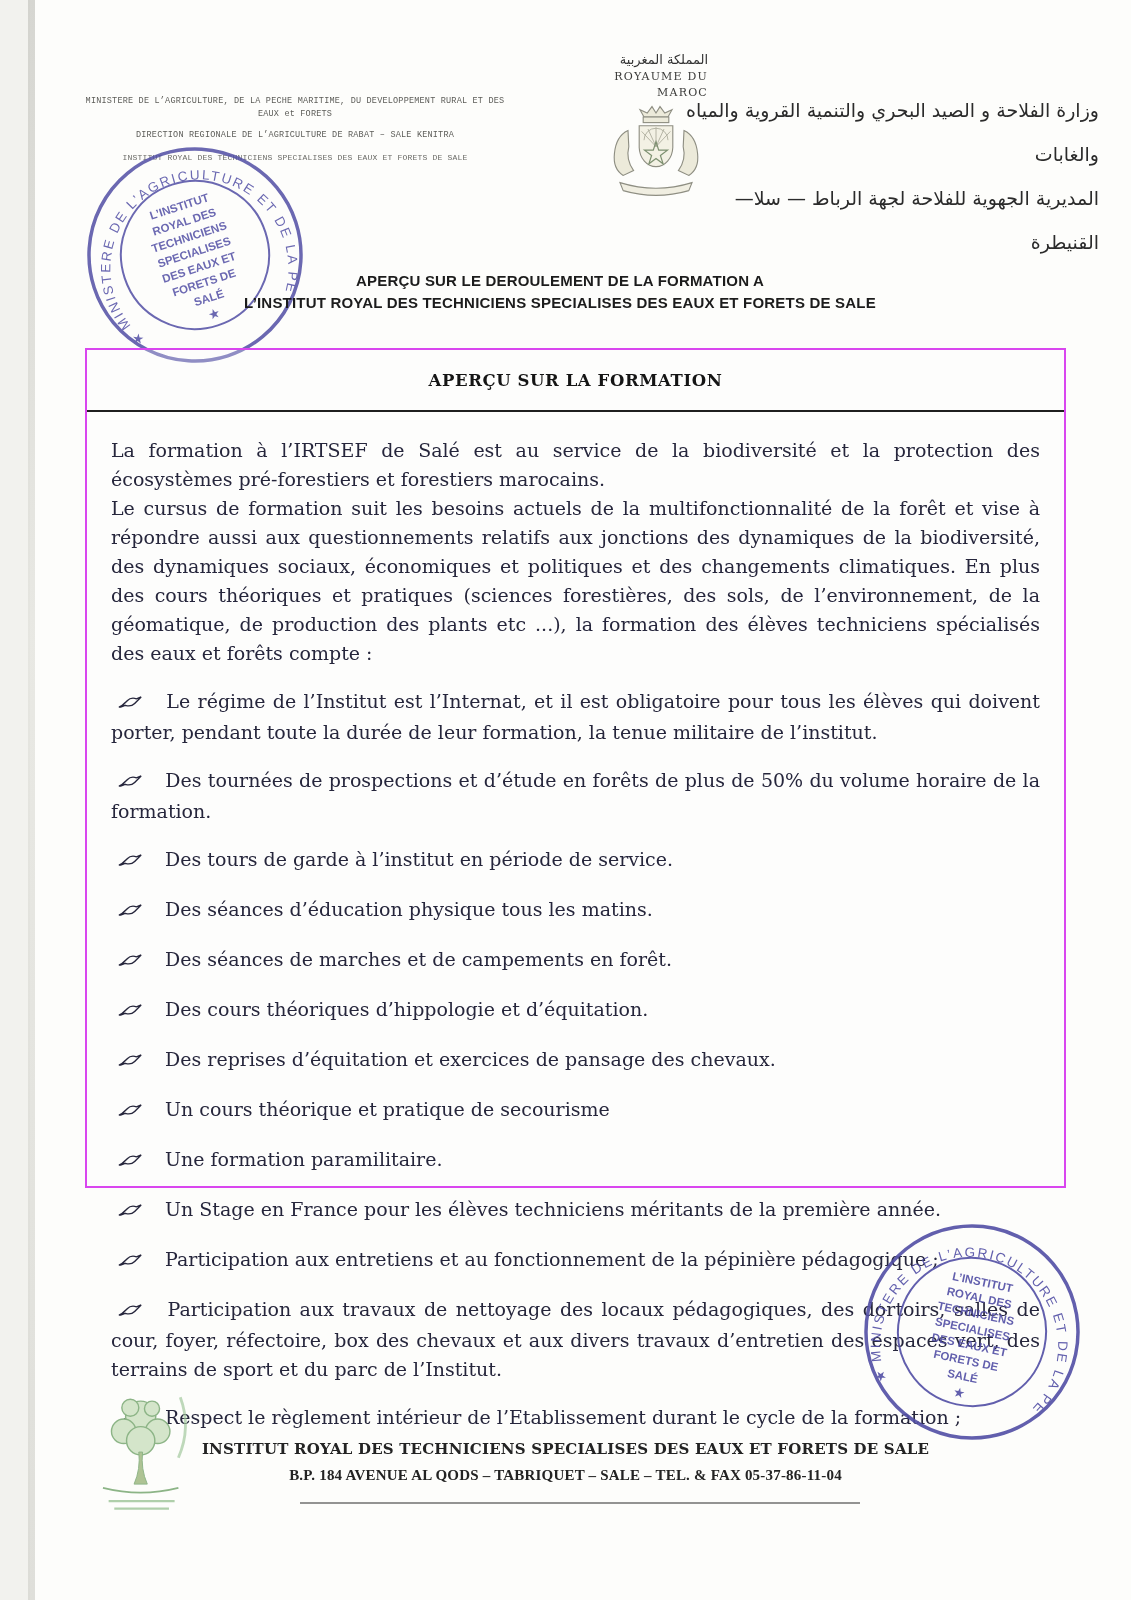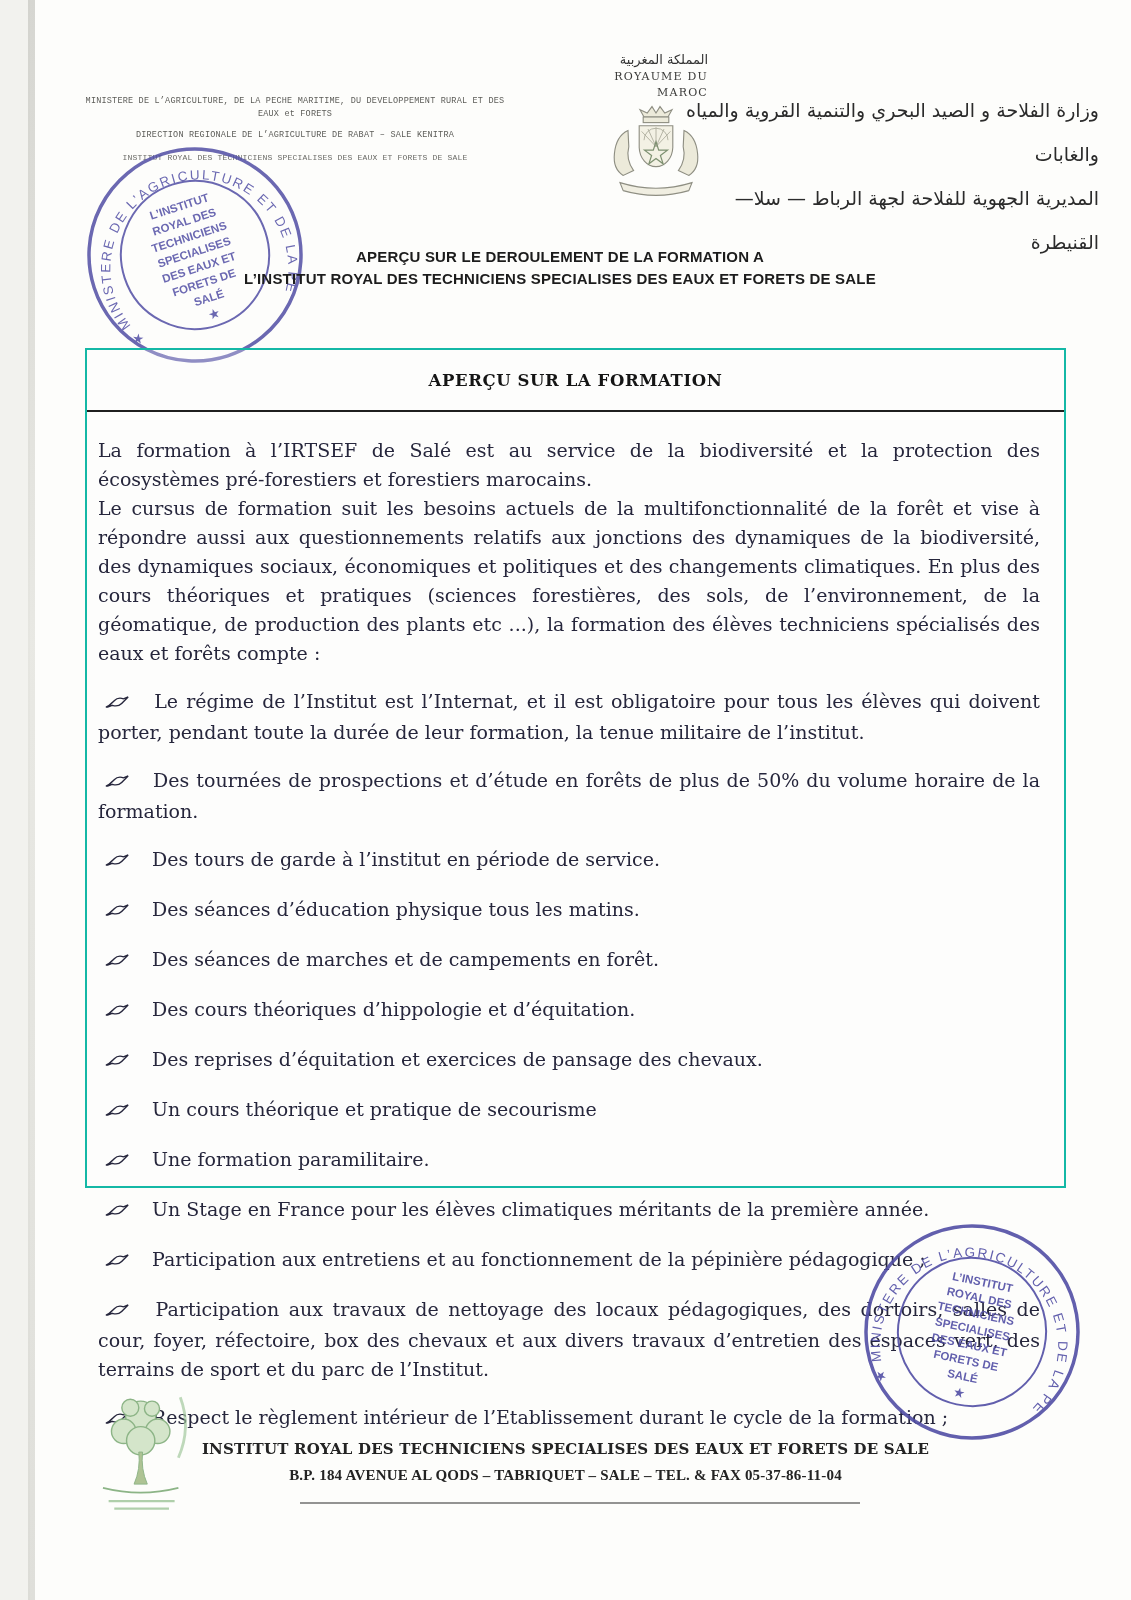--- a/index.html
+++ b/index.html
@@ -18,35 +18,35 @@
   .hdr-left .l3{margin-top:11px;}
   .hdr-left .l4{margin-top:13px;font-size:8px;color:#6a6a66;}
   .hdr-center{position:absolute;left:503px;top:52px;width:205px;text-align:right;}
   .hdr-center .ar{font-family:"DejaVu Sans",sans-serif;font-size:13px;color:#333;}
   .hdr-center .fr{font-family:"DejaVu Serif",serif;font-size:11px;letter-spacing:1.2px;color:#3a3a38;margin-top:3px;}
   .hdr-center .emblem{margin-top:6px;}
   .hdr-right{position:absolute;right:32px;top:88px;width:420px;direction:rtl;text-align:right;
     font-family:"DejaVu Sans",sans-serif;font-size:19px;line-height:44px;color:#2b2b2b;}
 
   
-  .doc-title{position:absolute;left:180px;top:246px;width:760px;text-align:center;
+  .doc-title{position:absolute;left:180px;top:270px;width:760px;text-align:center;
     font-family:"Liberation Sans",sans-serif;font-weight:bold;font-size:15px;
     line-height:22px;color:#1c1c1c;letter-spacing:.2px;}
 
   
   .stamp{position:absolute;width:226px;height:226px;pointer-events:none;}
   .stamp-top{left:82px;top:142px;transform:rotate(-18deg);opacity:.85;}
   .stamp-bottom{left:859px;top:1219px;transform:rotate(12deg);opacity:.9;}
 
   
   .main-box{position:absolute;left:85px;top:348px;width:981px;height:840px;
-    border:2px solid #14b8a6;box-sizing:border-box;background:rgba(255,255,255,.25);}
+    border:2px solid #d946ef;box-sizing:border-box;background:rgba(255,255,255,.25);}
   .box-head{height:60px;display:flex;align-items:center;justify-content:center;
     border-bottom:2px solid #1f1f1f;font-weight:bold;font-size:16.5px;letter-spacing:.6px;color:#151515;}
-  .box-body{padding:24px 24px 0 11px;font-size:19px;line-height:29px;text-align:justify;color:#26263c;}
+  .box-body{padding:24px 24px 0 24px;font-size:19px;line-height:29px;text-align:justify;color:#26263c;}
   .para{margin:0;}
   .bullet{margin:19px 0;}
   .glyph{display:inline-block;margin:0 16px 0 6px;vertical-align:-2px;color:#26263c;}
 
   
   .tree-logo{position:absolute;left:86px;top:1382px;}
 
   
   .footer{position:absolute;left:0;width:1131px;top:1440px;text-align:center;
     font-family:"DejaVu Serif",serif;font-weight:bold;font-size:15px;color:#232323;letter-spacing:.2px;}
@@ -211,21 +211,21 @@
     </span>
     <span class="bullet-text">Une formation paramilitaire.</span>
   </p>
 
   <p class="bullet">
     <span class="glyph">
       <svg viewBox="0 0 28 16" width="26" height="15" aria-hidden="true">
         <path d="M2 13 C6 12 8 9 11 6 C14 3 18 3 21 4 L26 2 L19 9 C16 12 12 12 9 11 C6 12 4 13 2 13 Z" fill="none" stroke="currentColor" stroke-width="1.5"></path>
       </svg>
     </span>
-    <span class="bullet-text">Un  Stage en France pour les élèves climatiques méritants de la première année.</span>
+    <span class="bullet-text">Un  Stage en France pour les élèves techniciens méritants de la première année.</span>
   </p>
 
   <p class="bullet">
     <span class="glyph">
       <svg viewBox="0 0 28 16" width="26" height="15" aria-hidden="true">
         <path d="M2 13 C6 12 8 9 11 6 C14 3 18 3 21 4 L26 2 L19 9 C16 12 12 12 9 11 C6 12 4 13 2 13 Z" fill="none" stroke="currentColor" stroke-width="1.5"></path>
       </svg>
     </span>
     <span class="bullet-text">Participation aux entretiens et au fonctionnement de la pépinière pédagogique ;</span>
   </p>

